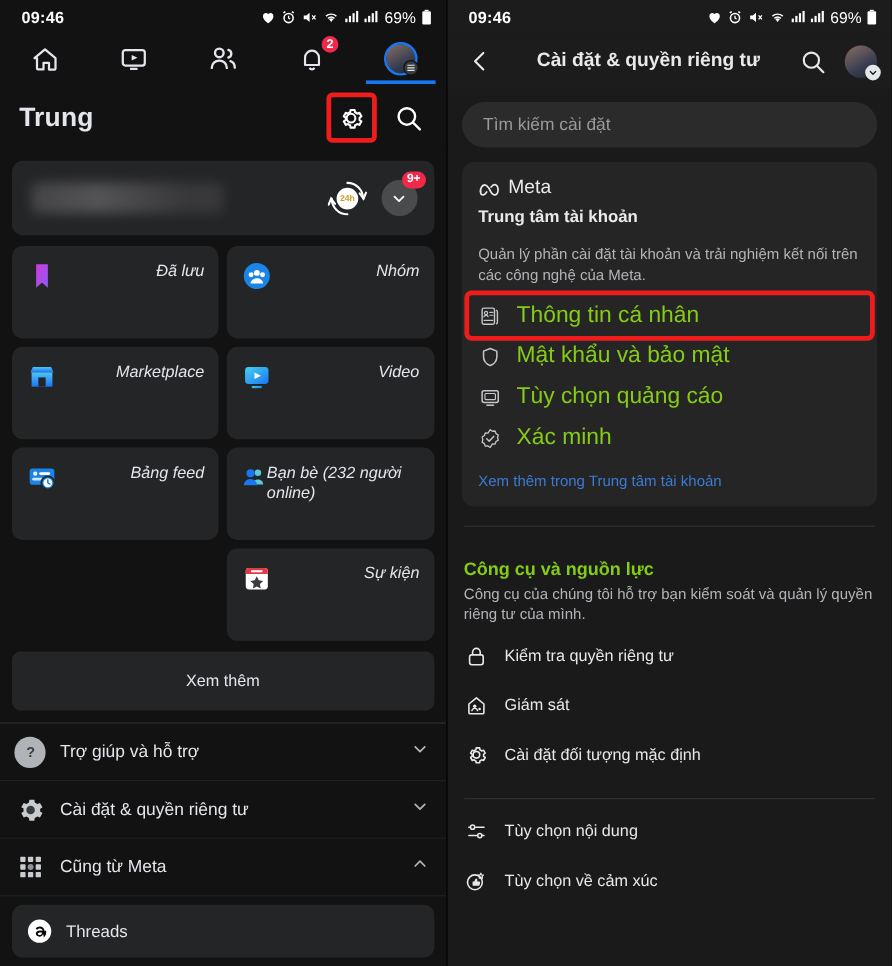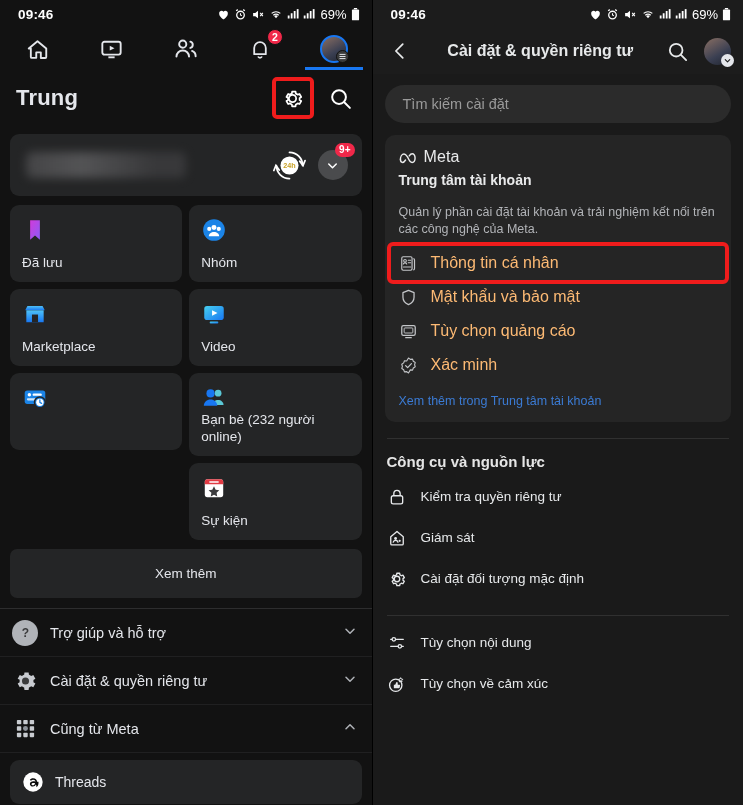--- a/index.html
+++ b/index.html
@@ -81,21 +81,21 @@
   .chev-circle .nine {
     position:absolute; top:-7px; right:-7px; background:#f02849; color:#fff;
     font-size:10px; font-weight:700; border-radius:9px; padding:1px 4px; line-height:12px;
   }
 
   
   .grid { display:flex; gap:7px; margin-top:9px; }
   .gcol { flex:1; display:flex; flex-direction:column; gap:7px; }
   .gcard {
     background:#242526; border-radius:9px; padding:12px 12px 11px 12px;
-    min-height:77px; display:flex; flex-direction:column; justify-content:space-between;
+    min-height:77px; display:flex; flex-direction:row; justify-content:space-between;font-style:italic;
   }
   .gcard .glabel { font-size:13.5px; color:#e4e6eb; line-height:17px; }
   .gicon { width:26px; height:26px; }
 
   .see-more {
     margin-top:9px; height:49px; background:#242526; border-radius:7px;
     display:flex; align-items:center; justify-content:center;
     color:#e4e6eb; font-size:13.5px;
   }
 
@@ -140,27 +140,27 @@
   .meta-card {
     margin:12px 12px 0 12px; background:#252525; border-radius:10px;
     padding:13px 14px 14px 14px;
   }
   .meta-logo { display:flex; align-items:center; gap:5px; margin-bottom:6px; }
   .meta-word { font-size:16px; color:#e9eaeb; letter-spacing:.1px; }
   .meta-h { font-size:14px; font-weight:700; color:#e9eaeb; margin-bottom:16px; }
   .meta-p { font-size:12.5px; color:#b2b4b8; line-height:16.5px; }
   .meta-items { margin-top:9px; }
   .meta-item { height:34px; display:flex; align-items:center; gap:13px; position:relative; }
-  .meta-item .mlabel { font-size:16px; color:#fdba74; }
+  .meta-item .mlabel { font-size:19px; color:#84cc16; }
   .meta-item.highlighted { outline:4px solid #ef1c1c; border-radius:2px; margin:0 -8px; padding:0 8px; }
   .meta-link { margin-top:12px; font-size:12.5px; color:#3b7bd4; }
 
   .rsep { height:1px; background:#303030; margin:16px 14px 0 14px; }
   .sect { padding:14px 14px 0 14px; }
-  .sect-h { font-size:15px; font-weight:700; color:#e5e5e5; margin-bottom:4px; }
+  .sect-h { font-size:15px; font-weight:700; color:#84cc16; margin-bottom:4px;margin-top:13px; }
   .sect-p { font-size:12.5px; color:#b2b4b8; line-height:16.5px; }
   .srow { height:41px; display:flex; align-items:center; gap:14px; padding:0 14px; }
   .srow .slabel { font-size:13.5px; color:#e6e8ea; }
   .sect-rows { margin-top:6px; }
 </style>
 </head>
 <body>
 
 <div class="screen">
 
@@ -318,20 +318,21 @@
           <div class="gcard">
             <svg class="gicon" viewBox="0 0 24 24">
                 <rect x="2.5" y="5" width="19" height="12.5" rx="2.4" fill="#1b84e7"></rect>
                 <circle cx="6.8" cy="9" r="1.6" fill="#fff"></circle>
                 <rect x="9.8" y="7.8" width="8.5" height="2.2" rx="1.1" fill="#fff"></rect>
                 <rect x="4.5" y="12.2" width="13.8" height="2" rx="1" fill="#cfe6fb"></rect>
                 <circle cx="16.5" cy="16" r="5" fill="#1b84e7" stroke="#242526" stroke-width="1.4"></circle>
                 <circle cx="16.5" cy="16" r="3.4" fill="#fff"></circle>
                 <path d="M16.5 13.8V16l1.6 1" stroke="#1b84e7" stroke-width="1.2" fill="none" stroke-linecap="round"></path>
               </svg>
+            <div class="glabel">Bảng feed</div>
           </div>
         </div>
         <div class="gcol">
           <div class="gcard">
             <svg class="gicon" viewBox="0 0 24 24">
                 <circle cx="12" cy="12" r="10" fill="#1b84e7"></circle>
                 <circle cx="12" cy="9.6" r="2.3" fill="#fff"></circle>
                 <circle cx="7.6" cy="11" r="1.9" fill="#fff"></circle>
                 <circle cx="16.4" cy="11" r="1.9" fill="#fff"></circle>
                 <path d="M7.2 17.8c0-2.4 2.2-4 4.8-4s4.8 1.6 4.8 4z" fill="#fff"></path>
@@ -551,20 +552,21 @@
         </div>
       </div>
 
       <div class="meta-link">Xem thêm trong Trung tâm tài khoản</div>
     </div>
 
     <div class="rsep"></div>
 
     <div class="sect">
       <div class="sect-h">Công cụ và nguồn lực</div>
+      <div class="sect-p">Công cụ của chúng tôi hỗ trợ bạn kiểm soát và quản lý quyền riêng tư của mình.</div>
     </div>
     <div class="sect-rows">
       <div class="srow">
         <svg width="20" height="20" viewBox="0 0 24 24">
             <rect x="5.2" y="10.5" width="13.6" height="9.8" rx="2.2" fill="none" stroke="#e6e8ea" stroke-width="1.6"></rect>
             <path d="M8.2 10.5V7.8a3.8 3.8 0 0 1 7.6 0v2.7" fill="none" stroke="#e6e8ea" stroke-width="1.6"></path>
           </svg>
         <span class="slabel">Kiểm tra quyền riêng tư</span>
       </div>
       <div class="srow">

